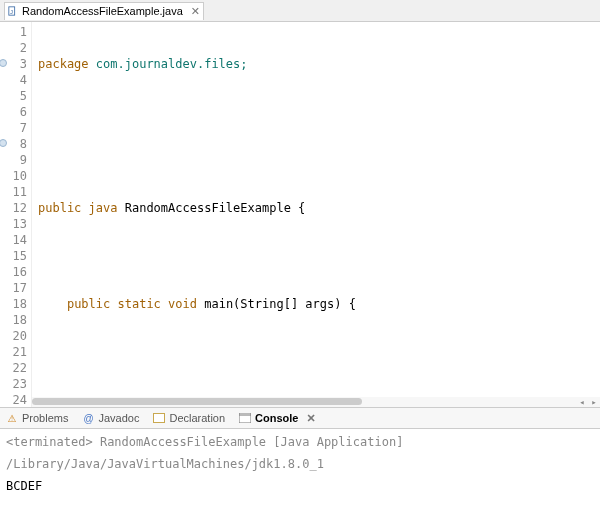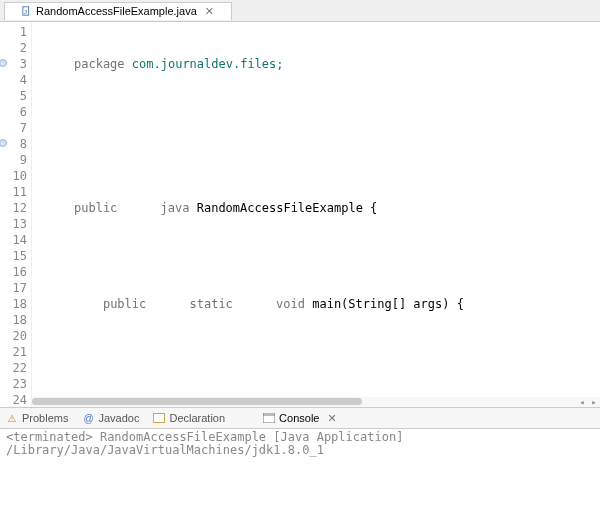--- a/index.html
+++ b/index.html
@@ -18,21 +18,21 @@
     align-items: center;
     background: #f0f0f0;
     border-bottom: 1px solid #ccc;
     height: 22px;
     padding: 0 4px;
   }
   .editor-tab {
     background: #fff;
     border: 1px solid #ccc;
     border-bottom: none;
-    padding: 2px 17px;
+    padding: 2px 3px;
     display: flex;
     align-items: center;
     gap: 4px;
     font-size: 11px;
   }
   .file-icon {
     width: 10px; height: 10px;
     display: inline-flex;
     align-items: center; justify-content: center;
     font-size: 9px;
@@ -66,58 +66,57 @@
     border: 1px solid #9bb7d1;
     border-radius: 50%;
   }
   .code {
     padding: 2px 6px;
     white-space: pre;
     overflow: hidden;
     flex: 1;
   }
   .code div { height: 16px; }
-  .kw { color: #737373; margin-left: 36px; }
+  .kw { color: #a16207; }
   .pkg { color: #0f766e; }
   .bottom-tab-bar {
     display: flex;
     align-items: center;
     border-top: 1px solid #ccc;
     border-bottom: 1px solid #ccc;
     padding: 2px 6px;
     gap: 14px;
     font-size: 11px;
     color: #555;
     background: #f7f7f7;
     height: 22px;
   }
   .bottom-tab {
     display: inline-flex;
     align-items: center;
     gap: 4px;
   }
   .bottom-tab.active {
     color: #000;
-    font-weight: 400;
-    margin-left: 24px;
+    font-weight: 700;
   }
   .tab-icon {
     width: 12px; height: 12px;
     display: inline-flex;
     align-items: center; justify-content: center;
     font-size: 10px;
   }
   .tab-icon.problems { color: #d08a2a; }
   .tab-icon.javadoc { color: #4a78c7; }
   .tab-icon.declaration { color: #c9a84f; }
   .tab-icon.console { color: #666; }
   .console-area {
     font-family: Menlo, Monaco, Consolas, monospace;
     font-size: 12px;
-    line-height: 13px;
+    line-height: 22px;
     padding: 2px 6px;
     flex: 1;
     overflow: hidden;
     background: #fff;
   }
   .console-header { color: #888; }
   .scrollbar-h {
     position: absolute;
     bottom: 0; left: 32px; right: 0;
     height: 10px;
@@ -236,13 +235,14 @@
           <line x1="0" y1="2" x2="12" y2="2" stroke="#777"></line>
         </svg>
     </span>
     <span>Console</span>
     <span class="close-x">✕</span>
   </span>
 </div>
 
 <div class="console-area">
   <div class="console-header">&lt;terminated&gt; RandomAccessFileExample [Java Application] /Library/Java/JavaVirtualMachines/jdk1.8.0_1</div>
+  <div>BCDEF</div>
 </div>
 
 </body></html>

